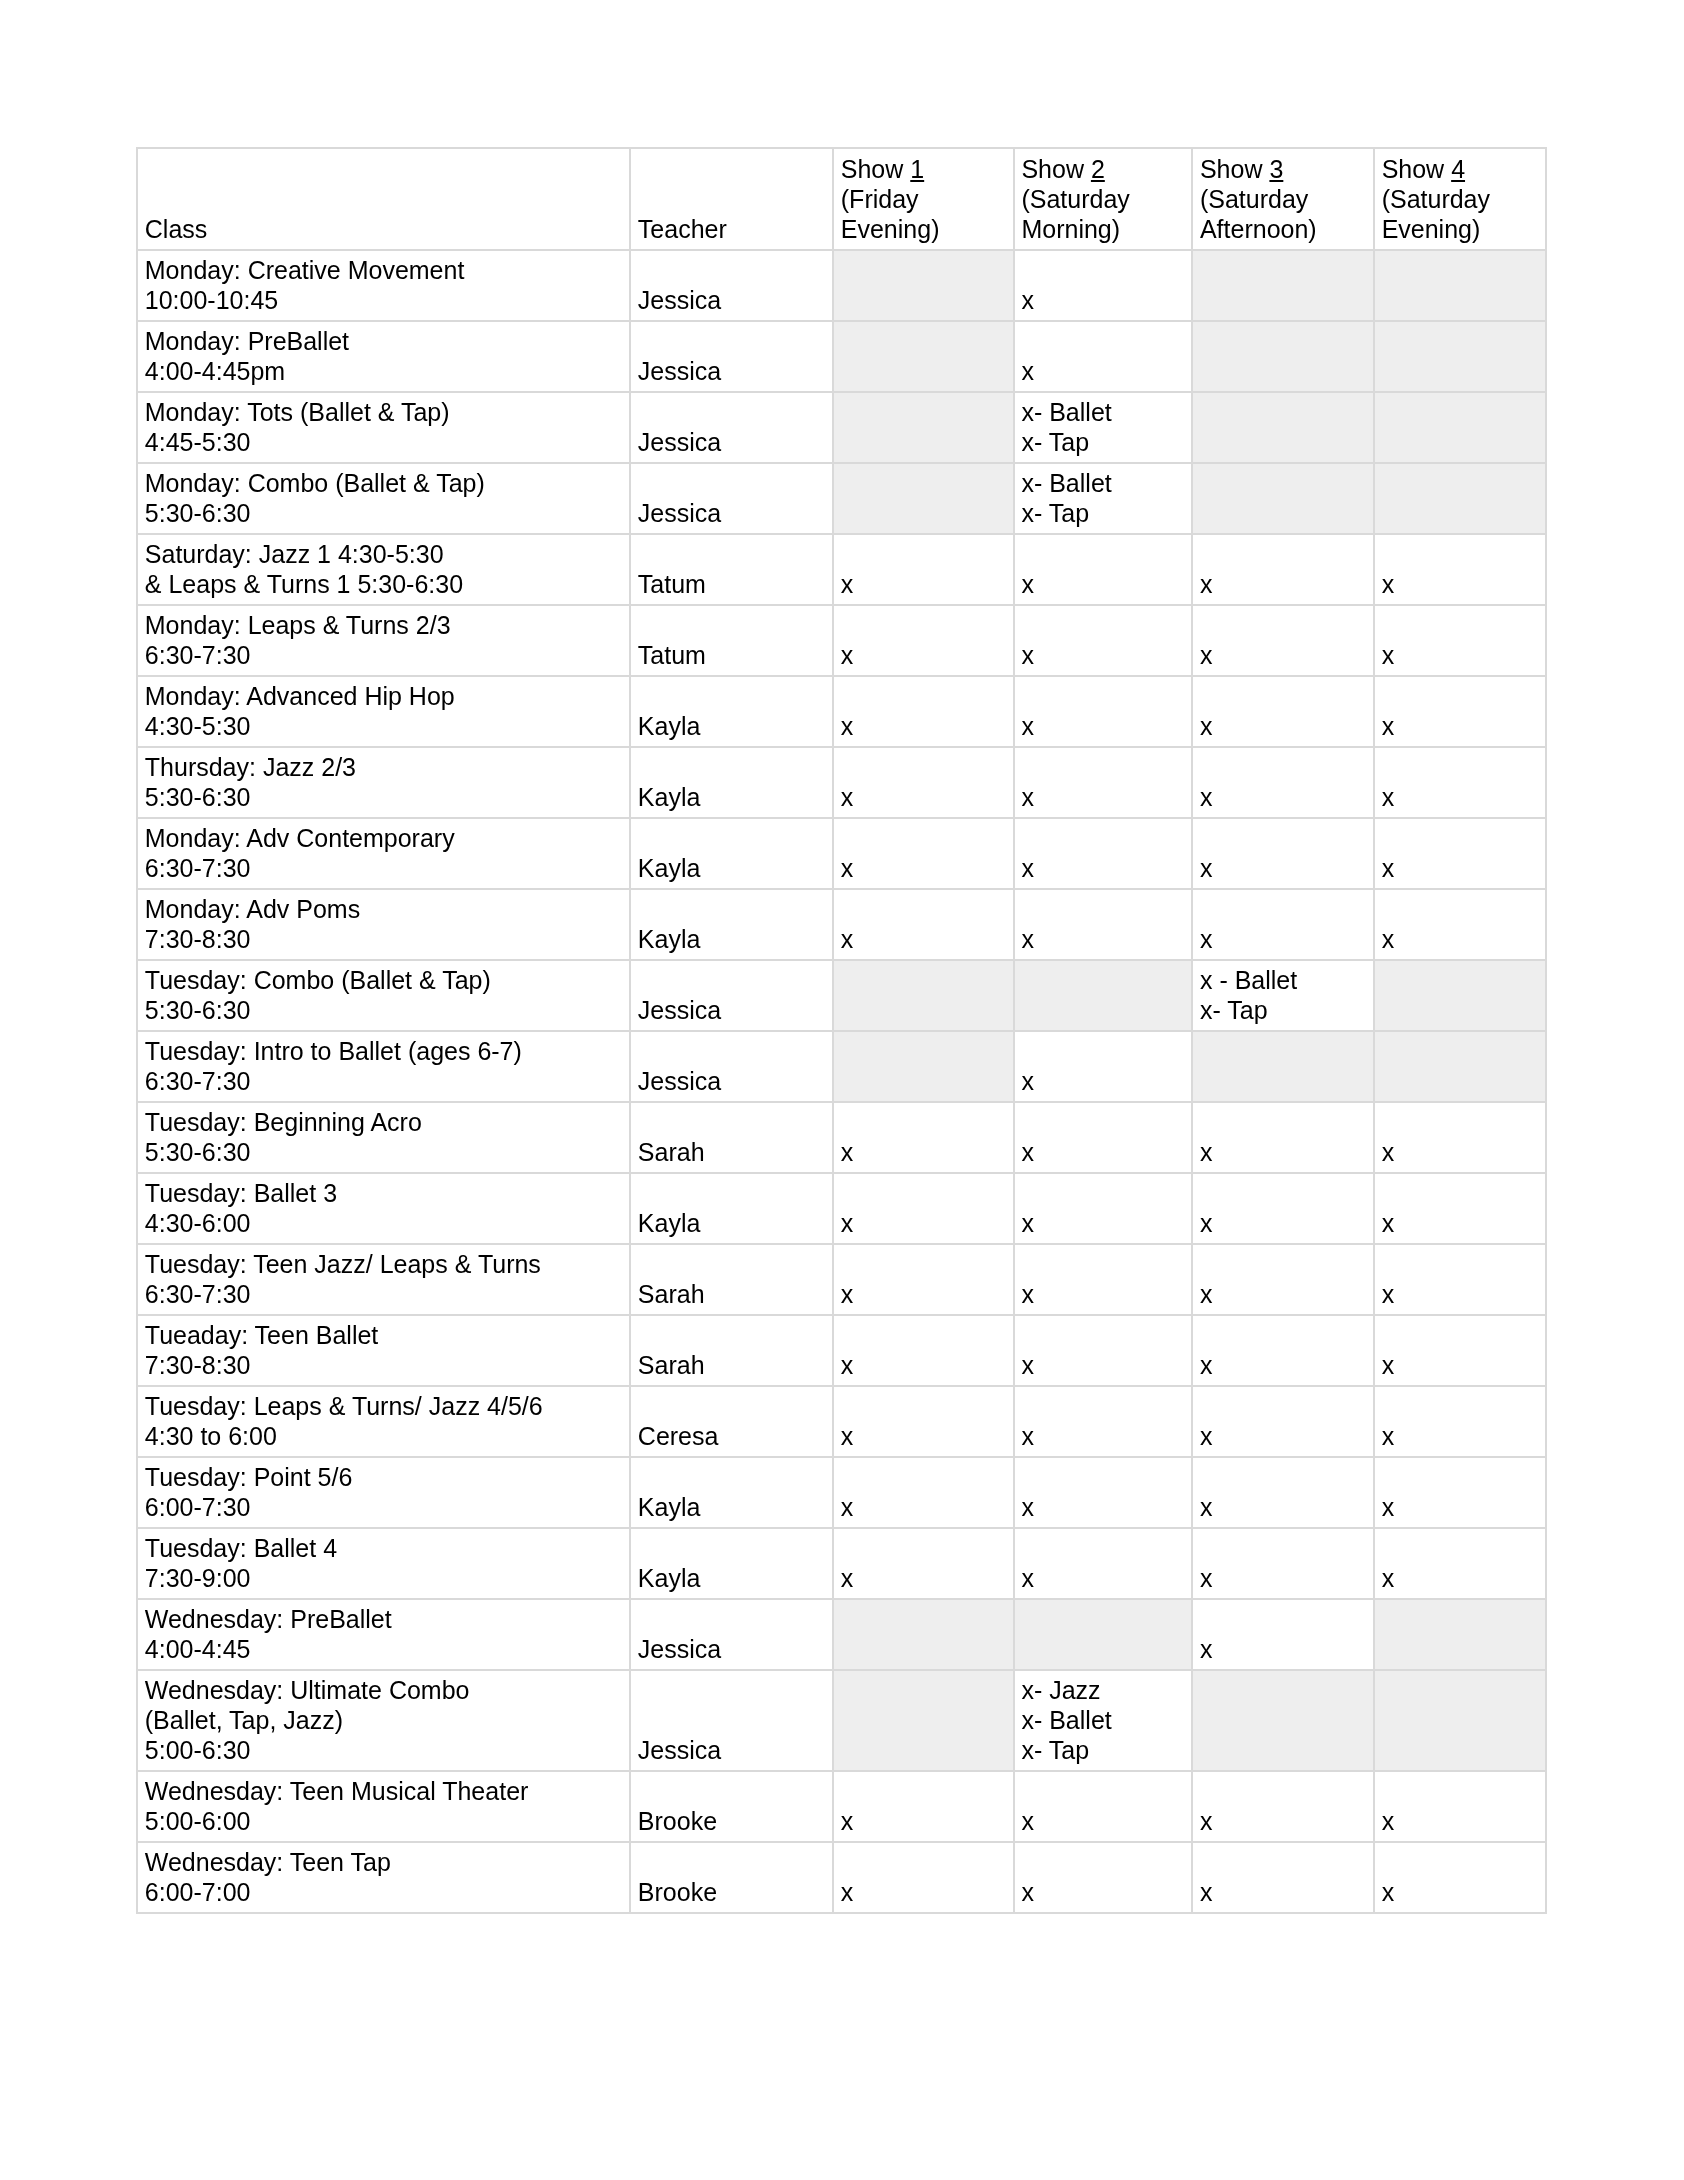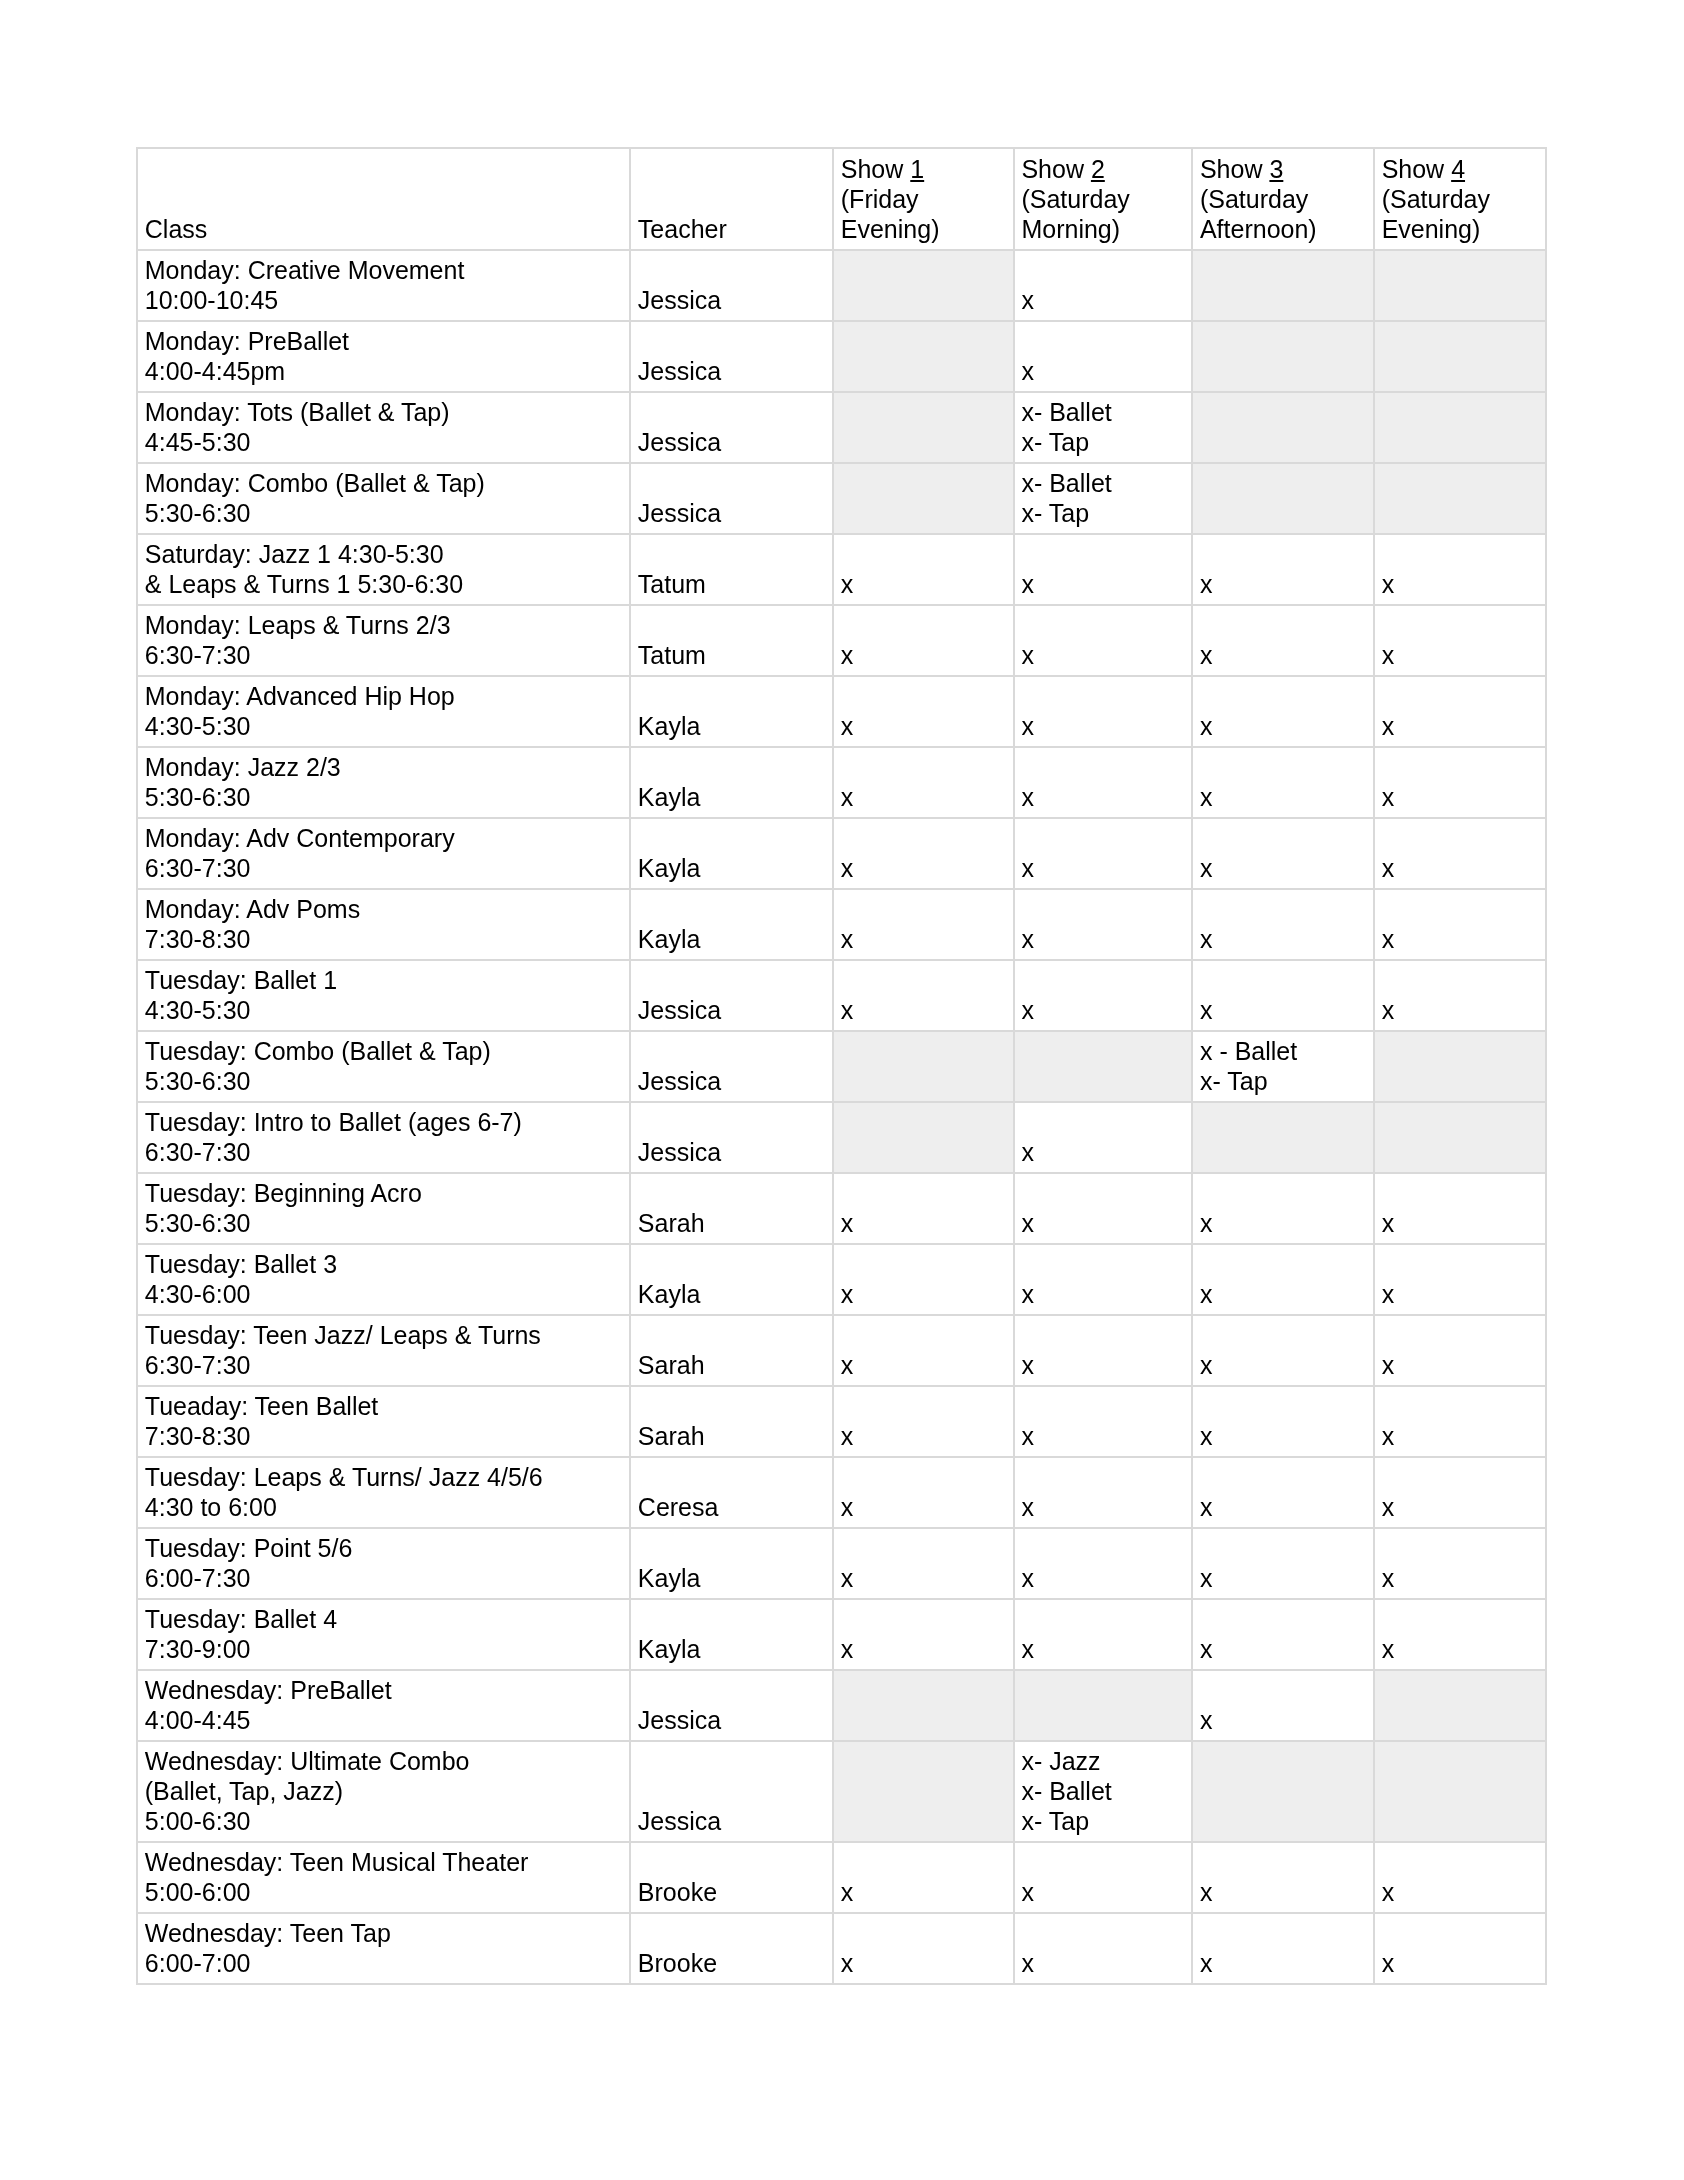--- a/index.html
+++ b/index.html
@@ -178,21 +178,21 @@
         </td>
         <td>
           <span class="line">x</span>
         </td>
         <td>
           <span class="line">x</span>
         </td>
       </tr>
       <tr>
         <td>
-          <span class="line"><span class="b">Monday: Jazz 2/3</span></span>
+          <span class="line"><span class="b">Thursday: Jazz 2/3</span></span>
           <span class="line"><span>5:30-6:30</span></span>
         </td>
         <td><span>Kayla</span></td>
         <td>
           <span class="line">x</span>
         </td>
         <td>
           <span class="line">x</span>
         </td>
         <td>
@@ -220,39 +220,20 @@
         <td>
           <span class="line">x</span>
         </td>
       </tr>
       <tr>
         <td>
           <span class="line"><span class="b">Monday: Adv Poms</span></span>
           <span class="line"><span>7:30-8:30</span></span>
         </td>
         <td><span>Kayla</span></td>
-        <td>
-          <span class="line">x</span>
-        </td>
-        <td>
-          <span class="line">x</span>
-        </td>
-        <td>
-          <span class="line">x</span>
-        </td>
-        <td>
-          <span class="line">x</span>
-        </td>
-      </tr>
-      <tr>
-        <td>
-          <span class="line"><span class="b">Tuesday: Ballet 1</span></span>
-          <span class="line"><span>4:30-5:30</span></span>
-        </td>
-        <td><span>Jessica</span></td>
         <td>
           <span class="line">x</span>
         </td>
         <td>
           <span class="line">x</span>
         </td>
         <td>
           <span class="line">x</span>
         </td>
         <td>

